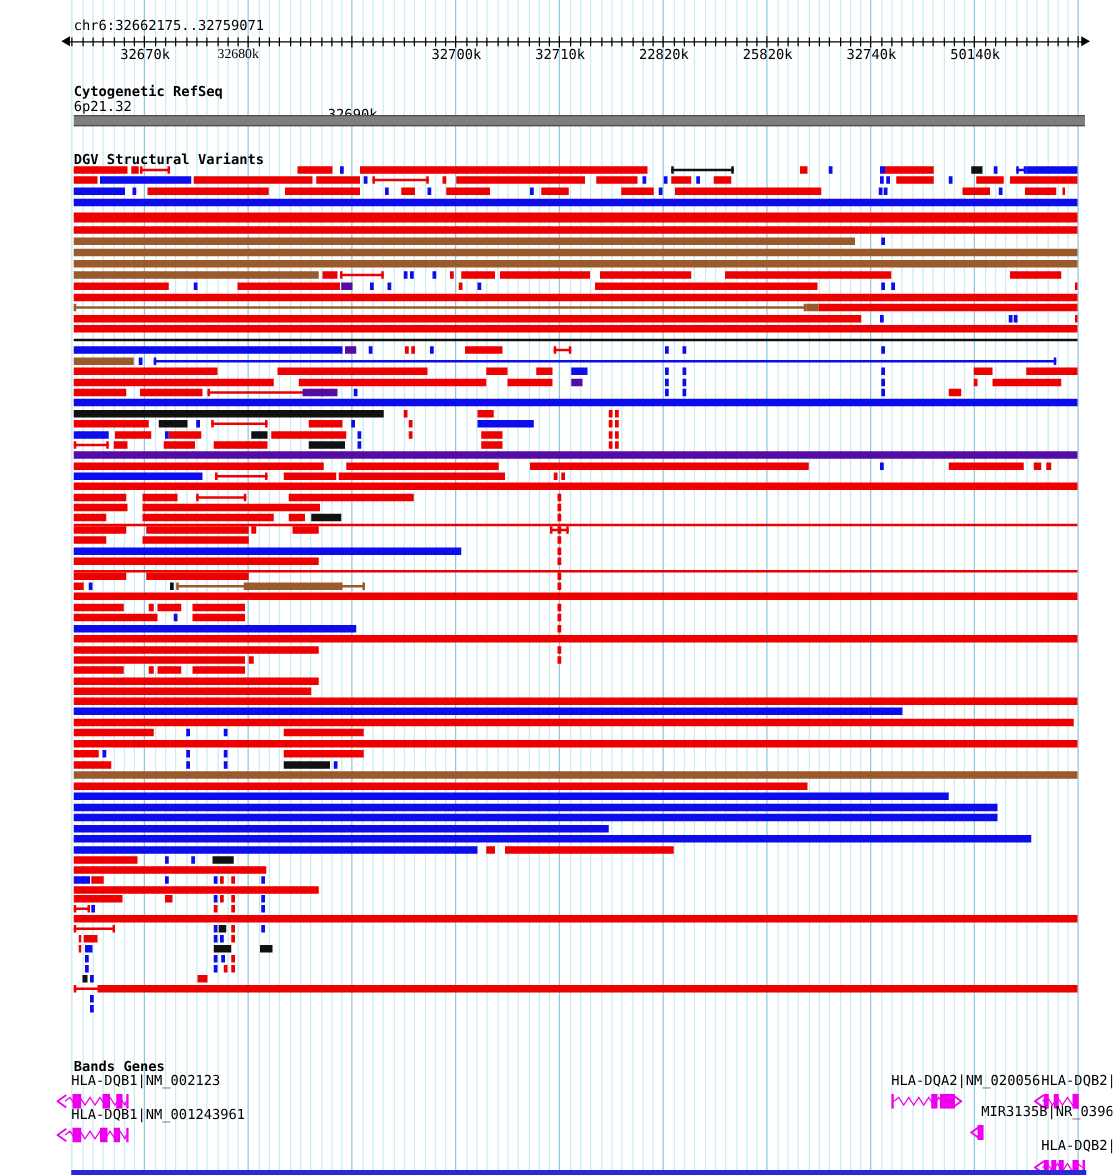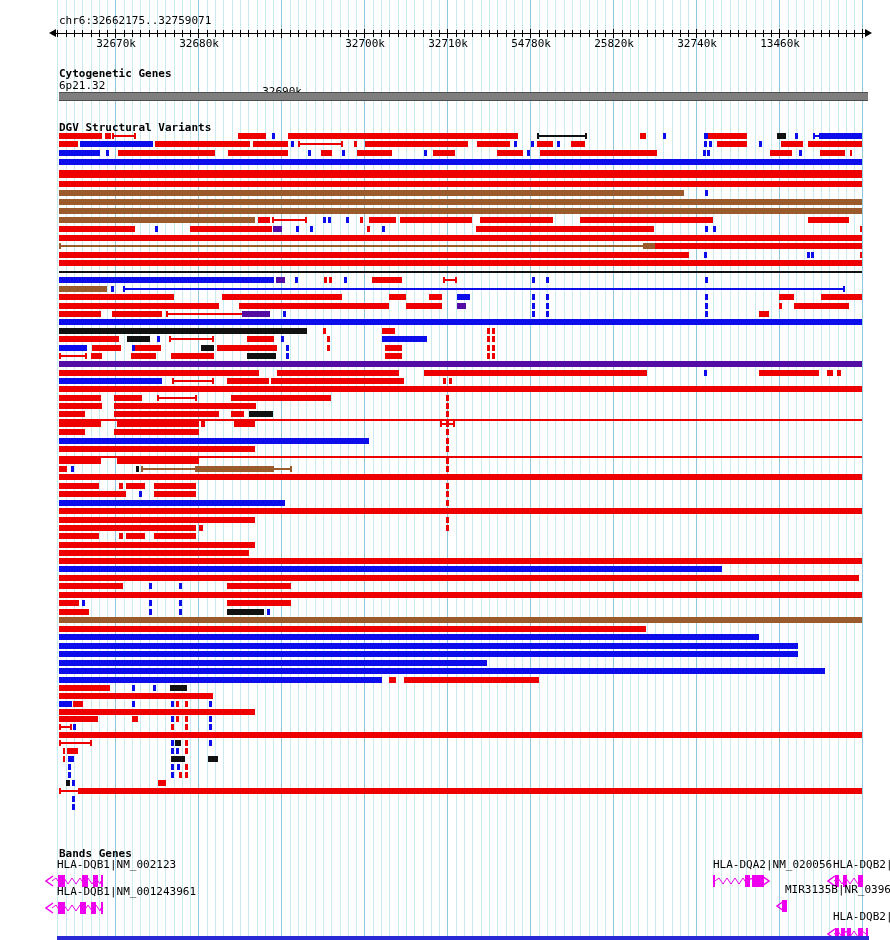--- a/index.html
+++ b/index.html
@@ -214,31 +214,31 @@
     <div class="abs" style="left: 796px; top: 30px; width: 1px; height: 7px; background: rgb(0, 0, 0);"></div>
     <div class="abs" style="left: 804.3px; top: 30px; width: 1px; height: 7px; background: rgb(0, 0, 0);"></div>
     <div class="abs" style="left: 812.6px; top: 30px; width: 1px; height: 7px; background: rgb(0, 0, 0);"></div>
     <div class="abs" style="left: 820.9px; top: 30px; width: 1px; height: 7px; background: rgb(0, 0, 0);"></div>
     <div class="abs" style="left: 829.2px; top: 30px; width: 1px; height: 7px; background: rgb(0, 0, 0);"></div>
     <div class="abs" style="left: 837.5px; top: 30px; width: 1px; height: 7px; background: rgb(0, 0, 0);"></div>
     <div class="abs" style="left: 845.8px; top: 30px; width: 1px; height: 7px; background: rgb(0, 0, 0);"></div>
     <div class="abs" style="left: 854.1px; top: 30px; width: 1px; height: 7px; background: rgb(0, 0, 0);"></div>
     <div class="abs" style="left: 862.4px; top: 29px; width: 1px; height: 9px; background: rgb(0, 0, 0);"></div>
     <div class="ticklabel" style="left: 94px; top: 38px; width: 42px;">32670k</div>
-    <div class="ticklabel" style="left: 177px; top: 38px; width: 42px;">32680k</div>
+    <div class="ticklabel" style="left: 165px; top: 38px; width: 42px; font-family: Liberation Serif, serif;">32680k</div>
     <div class="ticklabel" style="left: 260px; top: 38px; width: 42px; margin-top: 48px;">32690k</div>
     <div class="ticklabel" style="left: 343px; top: 38px; width: 42px;">32700k</div>
     <div class="ticklabel" style="left: 426px; top: 38px; width: 42px;">32710k</div>
-    <div class="ticklabel" style="left: 509px; top: 38px; width: 42px;">54780k</div>
+    <div class="ticklabel" style="left: 509px; top: 38px; width: 42px;">22820k</div>
     <div class="ticklabel" style="left: 592px; top: 38px; width: 42px;">25820k</div>
     <div class="ticklabel" style="left: 675px; top: 38px; width: 42px;">32740k</div>
-    <div class="ticklabel" style="left: 758px; top: 38px; width: 42px;">13460k</div>
+    <div class="ticklabel" style="left: 758px; top: 38px; width: 42px;">50140k</div>
   </div>
 
-<div class="hdr" style="left:59px;top:68px;">Cytogenetic Genes</div>
+<div class="hdr" style="left:59px;top:68px;">Cytogenetic RefSeq</div>
 <div class="txt" style="left:59px;top:80px;">6p21.32</div>
 <div class="abs" id="cytoband-bar" style="left: 59px; top: 92px; width: 809px; height: 7px; background: rgb(126, 126, 126); border-top: 1px solid rgb(78, 78, 78); border-bottom: 1px solid rgb(78, 78, 78);"></div>
 
 <div class="hdr" style="left:59px;top:122px;">DGV Structural Variants</div>
 <div id="dgv">
     <div class="seg" style="left: 59px; top: 133px; width: 43px; height: 6px; background: rgb(238, 0, 0);"></div>
     <div class="seg" style="left: 105px; top: 133px; width: 6px; height: 6px; background: rgb(238, 0, 0);"></div>
     <div class="seg" style="left: 112px; top: 133px; width: 24px; height: 6px;">
       <div class="seg" style="left: 0px; top: 2px; width: 24px; height: 2px; background: rgb(238, 0, 0);"></div>
       <div class="seg" style="left: 0px; top: 0px; width: 2px; height: 6px; background: rgb(238, 0, 0);"></div>

